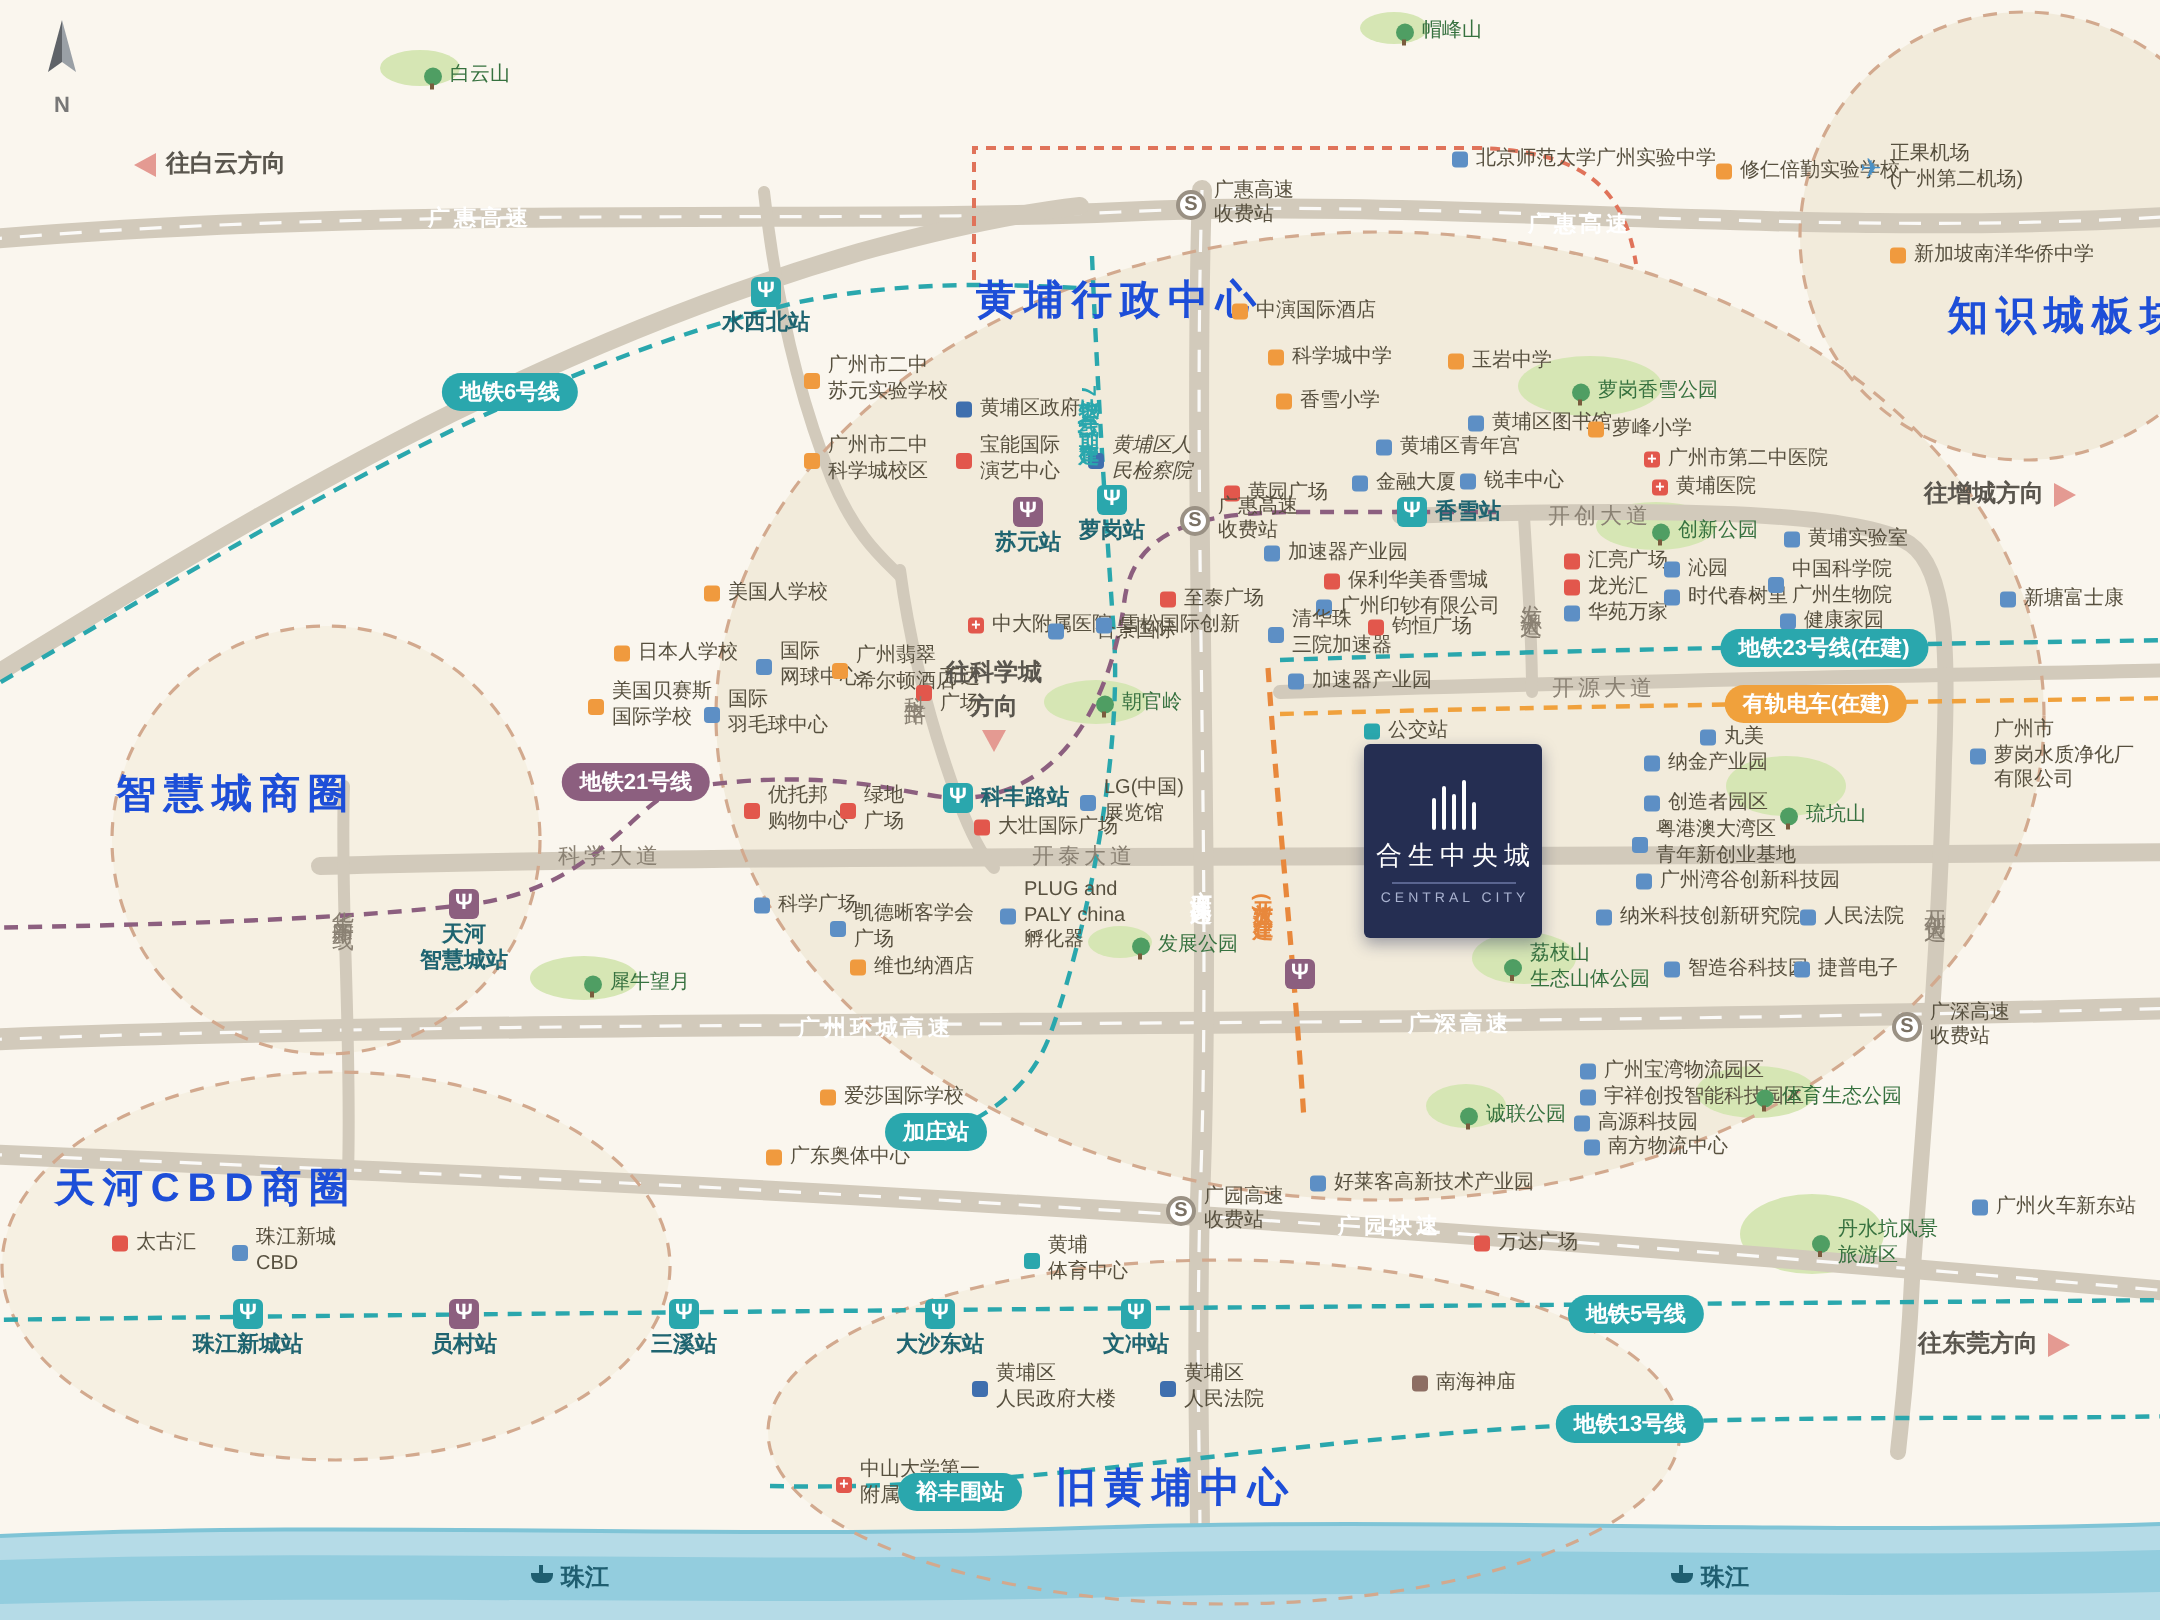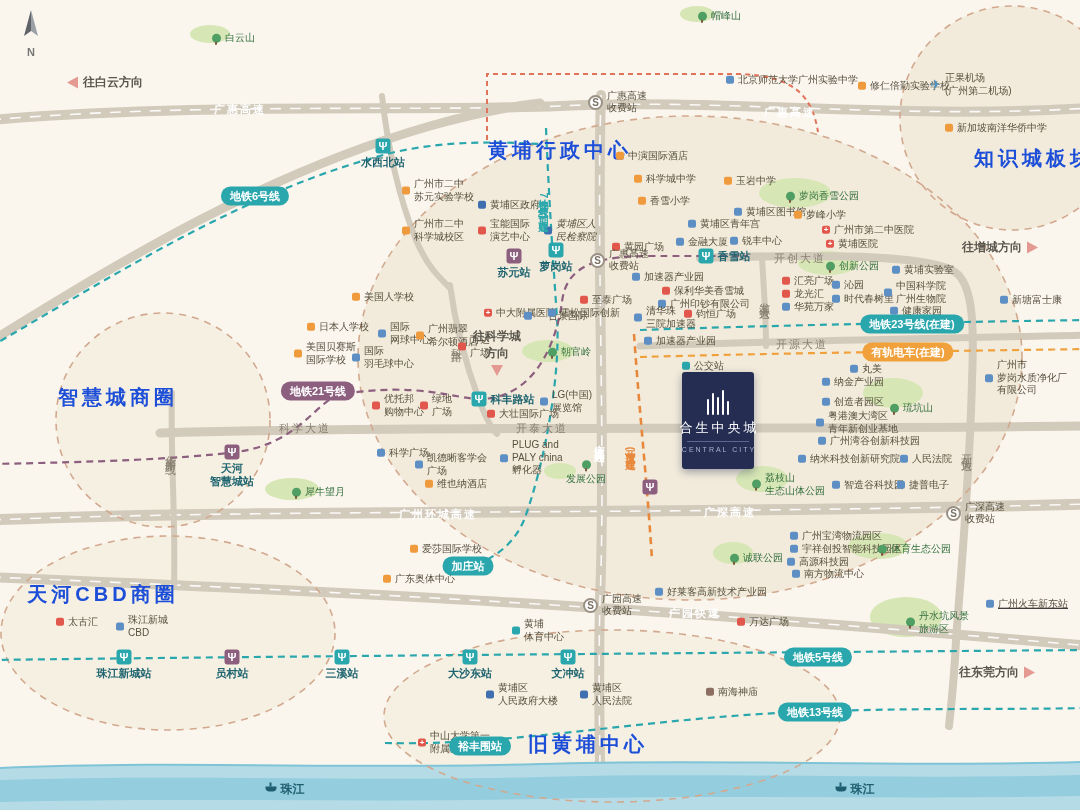--- a/index.html
+++ b/index.html
@@ -57,21 +57,21 @@
   .tri{width:0;height:0;display:block}
   .tri-left{border:6px solid transparent;border-right:11px solid #e49a92;border-left:0}
   .tri-right{border:6px solid transparent;border-left:11px solid #e49a92;border-right:0}
   .tri-down{border:6px solid transparent;border-top:11px solid #e49a92;border-bottom:0}
   .riv{position:absolute;transform:translate(-50%,-50%);display:flex;align-items:center;gap:4px;
        font-size:12px;font-weight:bold;color:#1f5e70}
   .ship{width:11px;height:5px;background:#1f5e70;border-radius:0 0 4px 4px;position:relative;flex:0 0 auto}
   .ship::after{content:"";position:absolute;left:4px;top:-4px;width:2px;height:4px;background:#1f5e70}
   #compass{position:absolute;left:16px;top:8px;width:30px;text-align:center}
   #compass .nl{font-size:11px;font-weight:bold;color:#777}
-  #project{position:absolute;left:682px;top:372px;width:72px;height:97px;background:#252e52;border-radius:3px;
+  #project{position:absolute;left:682px;top:372px;width:89px;height:97px;background:#252e52;border-radius:3px;
            box-shadow:0 3px 8px rgba(30,40,80,.4);display:flex;flex-direction:column;align-items:center;
            justify-content:center;gap:4px;z-index:5}
   #project .pname{color:#fff;font-size:13px;letter-spacing:3px;margin-right:-3px;white-space:nowrap}
   #project .pline{width:62px;height:1px;background:#5a6590}
   #project .pen{color:#aab3d0;font-size:7px;letter-spacing:2px;margin-right:-2px;white-space:nowrap}
 </style>
 </head>
 <body>
 
 <div id="map">
@@ -393,21 +393,21 @@
         <span class="ic ic-b"></span>
         <span class="ptxt">凯德晰客学会
 广场</span>
       </div>
       <div class="poi" style="left: 500px; top: 458px;">
         <span class="ic ic-b"></span>
         <span class="ptxt">PLUG and
 PALY china
 孵化器</span>
       </div>
-      <div class="poi" style="left: 566px; top: 473px; flex-direction: column;">
+      <div class="poi" style="left: 566px; top: 473px;">
         <span class="ic ic-t"></span>
         <span class="ptxt green">发展公园</span>
       </div>
       <div class="poi" style="left: 292px; top: 492px;">
         <span class="ic ic-t"></span>
         <span class="ptxt green">犀牛望月</span>
       </div>
       <div class="poi" style="left: 425px; top: 484px;">
         <span class="ic ic-o"></span>
         <span class="ptxt">维也纳酒店</span>
@@ -479,21 +479,21 @@
       </div>
       <div class="poi" style="left: 878px; top: 549px;">
         <span class="ic ic-t"></span>
         <span class="ptxt green">体育生态公园</span>
       </div>
       <div class="poi" style="left: 906px; top: 622px;">
         <span class="ic ic-t"></span>
         <span class="ptxt green">丹水坑风景
 旅游区</span>
       </div>
-      <div class="poi" style="left: 986px; top: 604px; text-decoration: underline;">
+      <div class="poi" style="left: 986px; top: 604px;">
         <span class="ic ic-b"></span>
         <span class="ptxt">广州火车新东站</span>
       </div>
       <div class="poi" style="left: 737px; top: 622px;">
         <span class="ic ic-r"></span>
         <span class="ptxt">万达广场</span>
       </div>
       <div class="poi" style="left: 850px; top: 369px;">
         <span class="ic ic-b"></span>
         <span class="ptxt">丸美</span>

